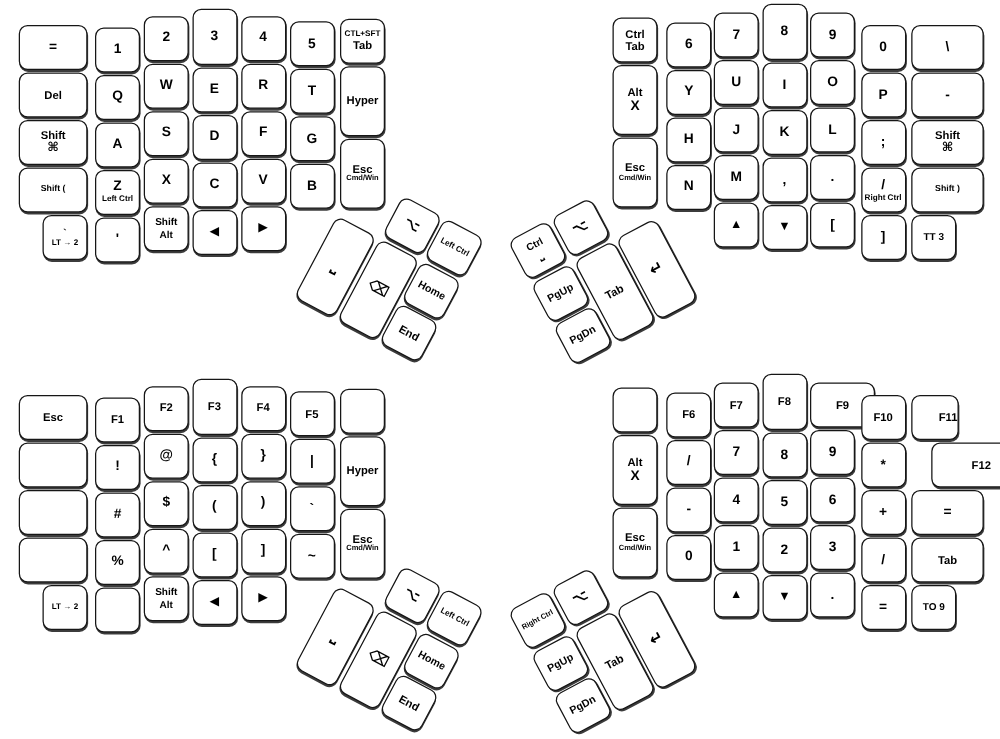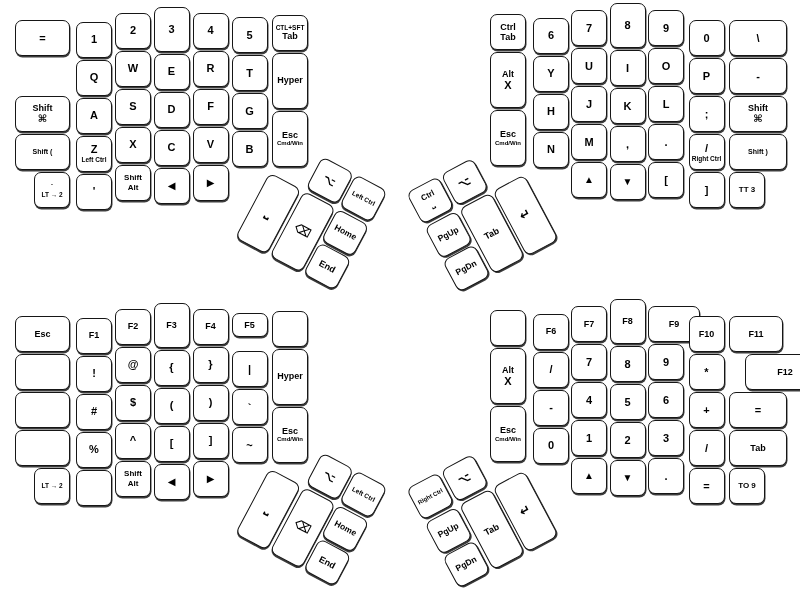--- a/index.html
+++ b/index.html
@@ -14,20 +14,23 @@
   .key span{display:block;white-space:nowrap;}
 </style>
 </head>
 <body>
 
 <div class="canvas">
   <div class="board">
       <div class="key" style="left: 15px; top: 20px; width: 55px; height: 36px;">
         <span style="font-size: 11px;">=</span>
       </div>
+      <div class="key" style="left: 15px; top: 58px; width: 55px; height: 36px;">
+        <span style="font-size: 9px;">Del</span>
+      </div>
       <div class="key" style="left: 15px; top: 96px; width: 55px; height: 36px;">
         <span style="font-size: 9px;">Shift</span>
         <span style="font-size: 10px;">⌘</span>
       </div>
       <div class="key" style="left: 15px; top: 134px; width: 55px; height: 36px;">
         <span style="font-size: 7px;">Shift (</span>
       </div>
       <div class="key" style="left: 34px; top: 172px; width: 36px; height: 36px;">
         <span style="font-size: 8px;">`</span>
         <span style="font-size: 6.5px;">LT → 2</span>
@@ -283,21 +286,21 @@
       </div>
       <div class="key" style="left: 192.5px; top: 384.5px; width: 36px; height: 36px;">
         <span style="font-size: 11px;">)</span>
       </div>
       <div class="key" style="left: 192.5px; top: 422.5px; width: 36px; height: 36px;">
         <span style="font-size: 11px;">]</span>
       </div>
       <div class="key" style="left: 192.5px; top: 460.5px; width: 36px; height: 36px;">
         <span style="font-size: 10px;">▶</span>
       </div>
-      <div class="key" style="left: 231.5px; top: 313px; width: 36px; height: 24px; align-items: center;">
+      <div class="key" style="left: 231.5px; top: 313px; width: 36px; height: 36px; align-items: center;">
         <span style="font-size: 9px;">F5</span>
       </div>
       <div class="key" style="left: 231.5px; top: 351px; width: 36px; height: 36px;">
         <span style="font-size: 11px;">|</span>
       </div>
       <div class="key" style="left: 231.5px; top: 389px; width: 36px; height: 36px;">
         <span style="font-size: 11px;">`</span>
       </div>
       <div class="key" style="left: 231.5px; top: 427px; width: 36px; height: 36px;">
         <span style="font-size: 11px;">~</span>
@@ -386,21 +389,21 @@
       </div>
       <div class="key" style="left: 688.5px; top: 392px; width: 36px; height: 36px;">
         <span style="font-size: 11px;">+</span>
       </div>
       <div class="key" style="left: 688.5px; top: 430px; width: 36px; height: 36px;">
         <span style="font-size: 11px;">/</span>
       </div>
       <div class="key" style="left: 688.5px; top: 468px; width: 36px; height: 36px;">
         <span style="font-size: 11px;">=</span>
       </div>
-      <div class="key" style="left: 729px; top: 316px; width: 54px; height: 36px;">
+      <div class="key" style="left: 729px; top: 316px; width: 38px; height: 36px; align-items: flex-end;">
         <span style="font-size: 9px;">F11</span>
       </div>
       <div class="key" style="left: 745px; top: 354px; width: 80px; height: 36px;">
         <span style="font-size: 9px;">F12</span>
       </div>
       <div class="key" style="left: 729px; top: 392px; width: 58px; height: 36px;">
         <span style="font-size: 11px;">=</span>
       </div>
       <div class="key" style="left: 729px; top: 430px; width: 58px; height: 36px;">
         <span style="font-size: 9px;">Tab</span>

